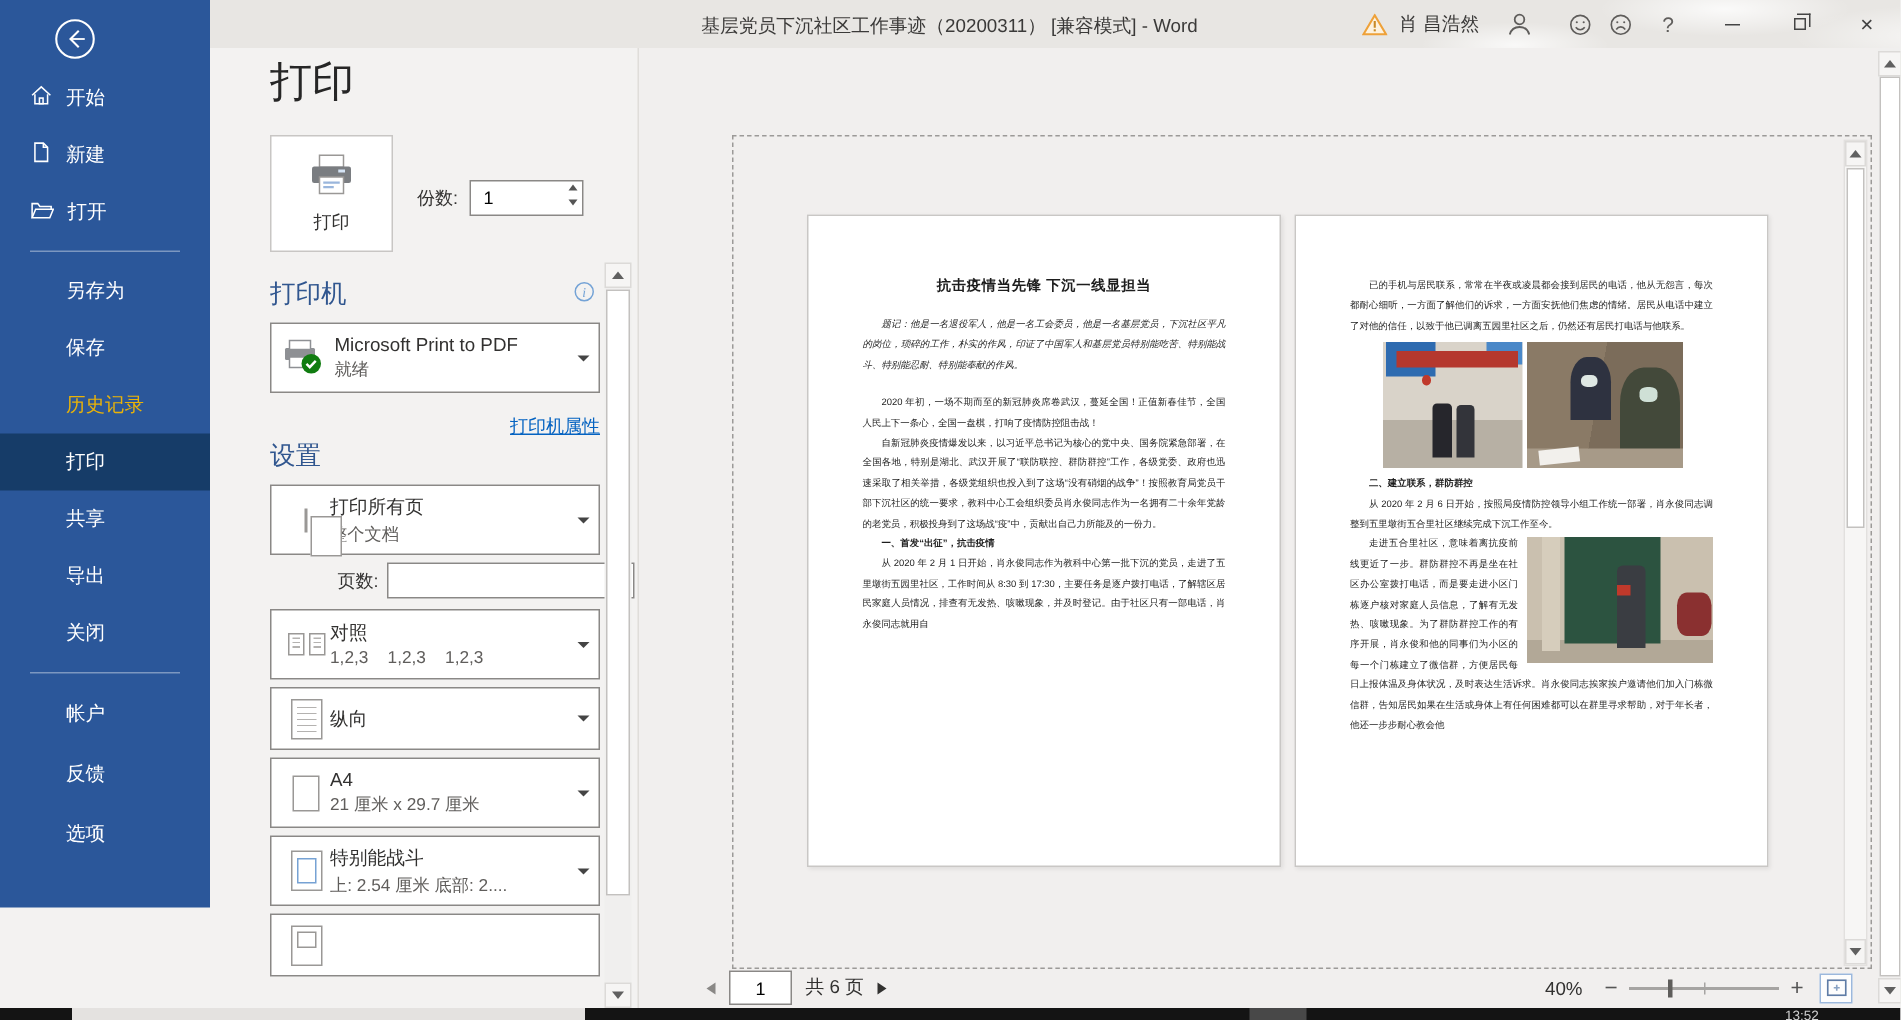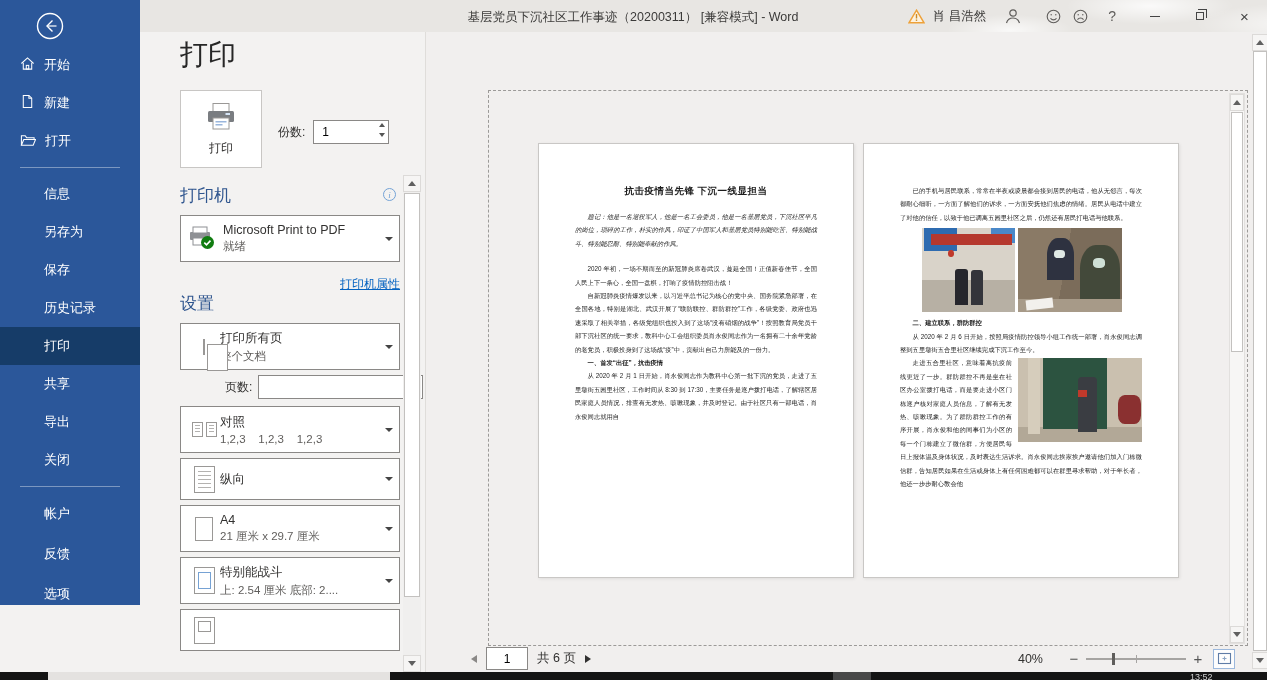--- a/index.html
+++ b/index.html
@@ -20,21 +20,21 @@
   .glyph-restore{width:8px;height:8px;border:1px solid #444;position:relative;background:transparent;}
   .glyph-restore::before{content:"";position:absolute;left:1px;top:-4px;width:8px;height:8px;border-top:1px solid #444;border-right:1px solid #444;}
   .glyph-close{font-size:15px;line-height:1;color:#444;}
 
   
   .sidebar{position:absolute;left:0;top:0;width:140px;height:605px;background:#2b579a;color:#fff;z-index:4;}
   .back-btn{margin:12px 0 6px 36px;width:28px;height:28px;}
   .side-item{height:38px;display:flex;align-items:center;padding-left:20px;font-size:13px;cursor:default;}
   .side-item .lbl{margin-left:9px;}
   .side-item.noicon{padding-left:44px;}
-  .side-item.disabled{color:#ffffff;padding-left:44px;}
+  .side-item.disabled{color:#eab308;padding-left:44px;}
   .side-item.active{background:#163c68;}
   .side-div{height:1px;background:#7c97c0;margin:7px 20px 7px 20px;}
 
   
   .panel{position:absolute;left:140px;top:32px;width:285px;height:640px;background:#f3f2f1;overflow:hidden;}
   .page-title{position:absolute;left:40px;top:4px;font-size:28px;font-weight:400;color:#262626;}
   .print-row{position:absolute;left:40px;top:58px;display:flex;align-items:flex-start;}
   .print-btn{width:82px;height:78px;background:#fff;border:1px solid #c8c6c4;display:flex;flex-direction:column;align-items:center;justify-content:center;gap:5px;font-size:12px;color:#323130;}
   .copies{display:flex;align-items:center;margin:30px 0 0 16px;}
   .copies-lbl{font-size:12px;margin-right:8px;white-space:nowrap;}
@@ -122,21 +122,21 @@
   .sb-inner .thumb{top:18px;height:240px;}
   .sb-outer{left:826px;top:0;width:16px;height:640px;background:#f0efee;}
   .sb-outer .thumb{top:19px;height:600px;}
   
   .pfooter{position:absolute;left:0;top:613px;width:842px;height:27px;display:flex;align-items:center;}
   .nav-tri-l{width:0;height:0;border-top:4.5px solid transparent;border-bottom:4.5px solid transparent;border-right:6px solid #8a8886;margin-left:45px;}
   .pg-input{width:42px;height:23px;border:1px solid #8a8886;background:#fff;margin-left:9px;text-align:center;font-size:12px;outline:0;font-family:inherit;}
   .pg-total{margin-left:9px;font-size:12.5px;color:#323130;white-space:nowrap;}
   .nav-tri-r{width:0;height:0;border-top:4.5px solid transparent;border-bottom:4.5px solid transparent;border-left:6px solid #323130;margin-left:9px;}
   .zoomctl{position:absolute;right:32px;top:613px;height:27px;display:flex;align-items:center;}
-  .zoom-lbl{font-size:12.5px;color:#323130;margin-right:24px;}
+  .zoom-lbl{font-size:12.5px;color:#323130;margin-right:12px;}
   .zoom-minus,.zoom-plus{font-size:15px;color:#555;width:14px;text-align:center;}
   .zoom-track{position:relative;width:100px;height:2px;background:#a6a4a2;margin:0 5px;}
   .zoom-tick{position:absolute;left:50%;top:-3px;width:1px;height:8px;background:#a6a4a2;}
   .zoom-thumb{position:absolute;left:26%;top:-5px;width:3px;height:12px;background:#5f5d5b;}
   .fit-btn{width:22px;height:20px;border:1px solid #9cb8dc;display:flex;align-items:center;justify-content:center;margin-left:8px;background:#fdfdfd;}
 
   
   .taskbar{position:absolute;left:0;top:672px;width:1267px;height:8px;background:#141414;overflow:hidden;}
   .tb-seg-light{position:absolute;left:48px;top:0;width:342px;height:8px;background:#e4e2e0;}
   .tb-seg-mid{position:absolute;left:833px;top:0;width:38px;height:8px;background:#484848;}
@@ -215,23 +215,20 @@
     <span class="lbl">新建</span>
   </div>
   <div class="side-item">
     <span><svg width="16" height="14" viewBox="0 0 17 14" fill="none" stroke="#fff" stroke-width="1.1">
           <path d="M1.5 12.5v-10h4l1.5 2h8v2"></path>
           <path d="M1.5 12.5 4 6.5h12.5l-2.5 6z"></path>
         </svg></span>
     <span class="lbl">打开</span>
   </div>
   <div class="side-div"></div>
-  <div class="side-item noicon">
-      <span class="lbl" style="margin-left:0">信息</span>
-    </div>
   <div class="side-item noicon">
       <span class="lbl" style="margin-left:0">另存为</span>
     </div>
   <div class="side-item noicon">
       <span class="lbl" style="margin-left:0">保存</span>
     </div>
   <div class="side-item noicon disabled">
       <span class="lbl" style="margin-left:0">历史记录</span>
     </div>
   <div class="side-item noicon active">

